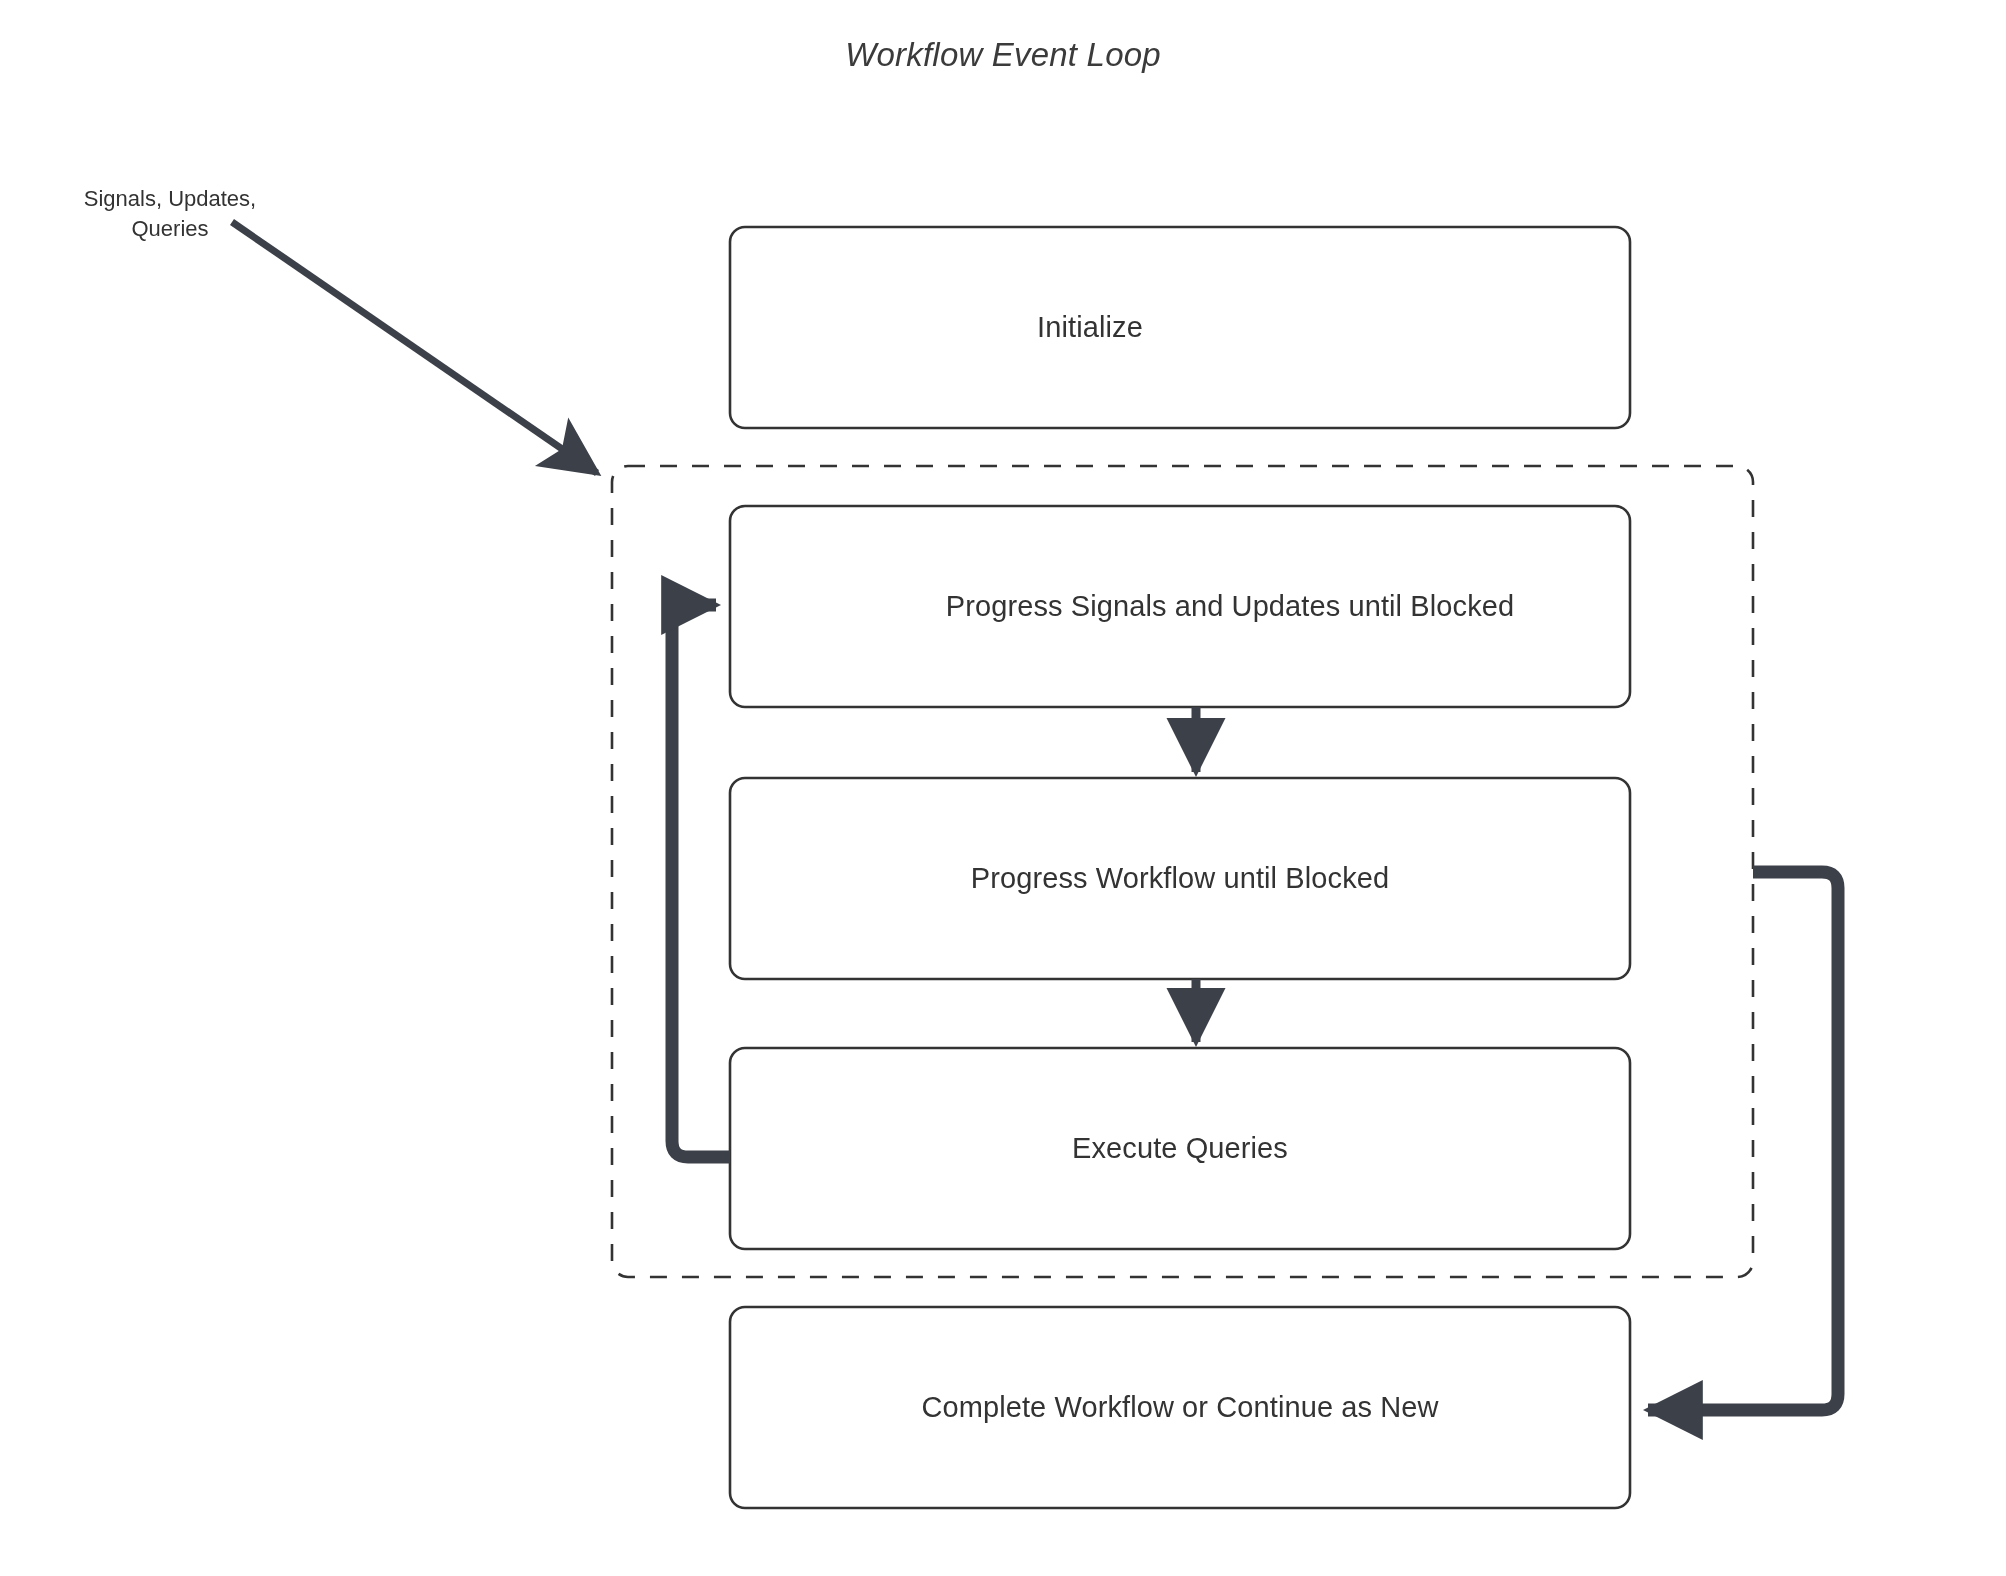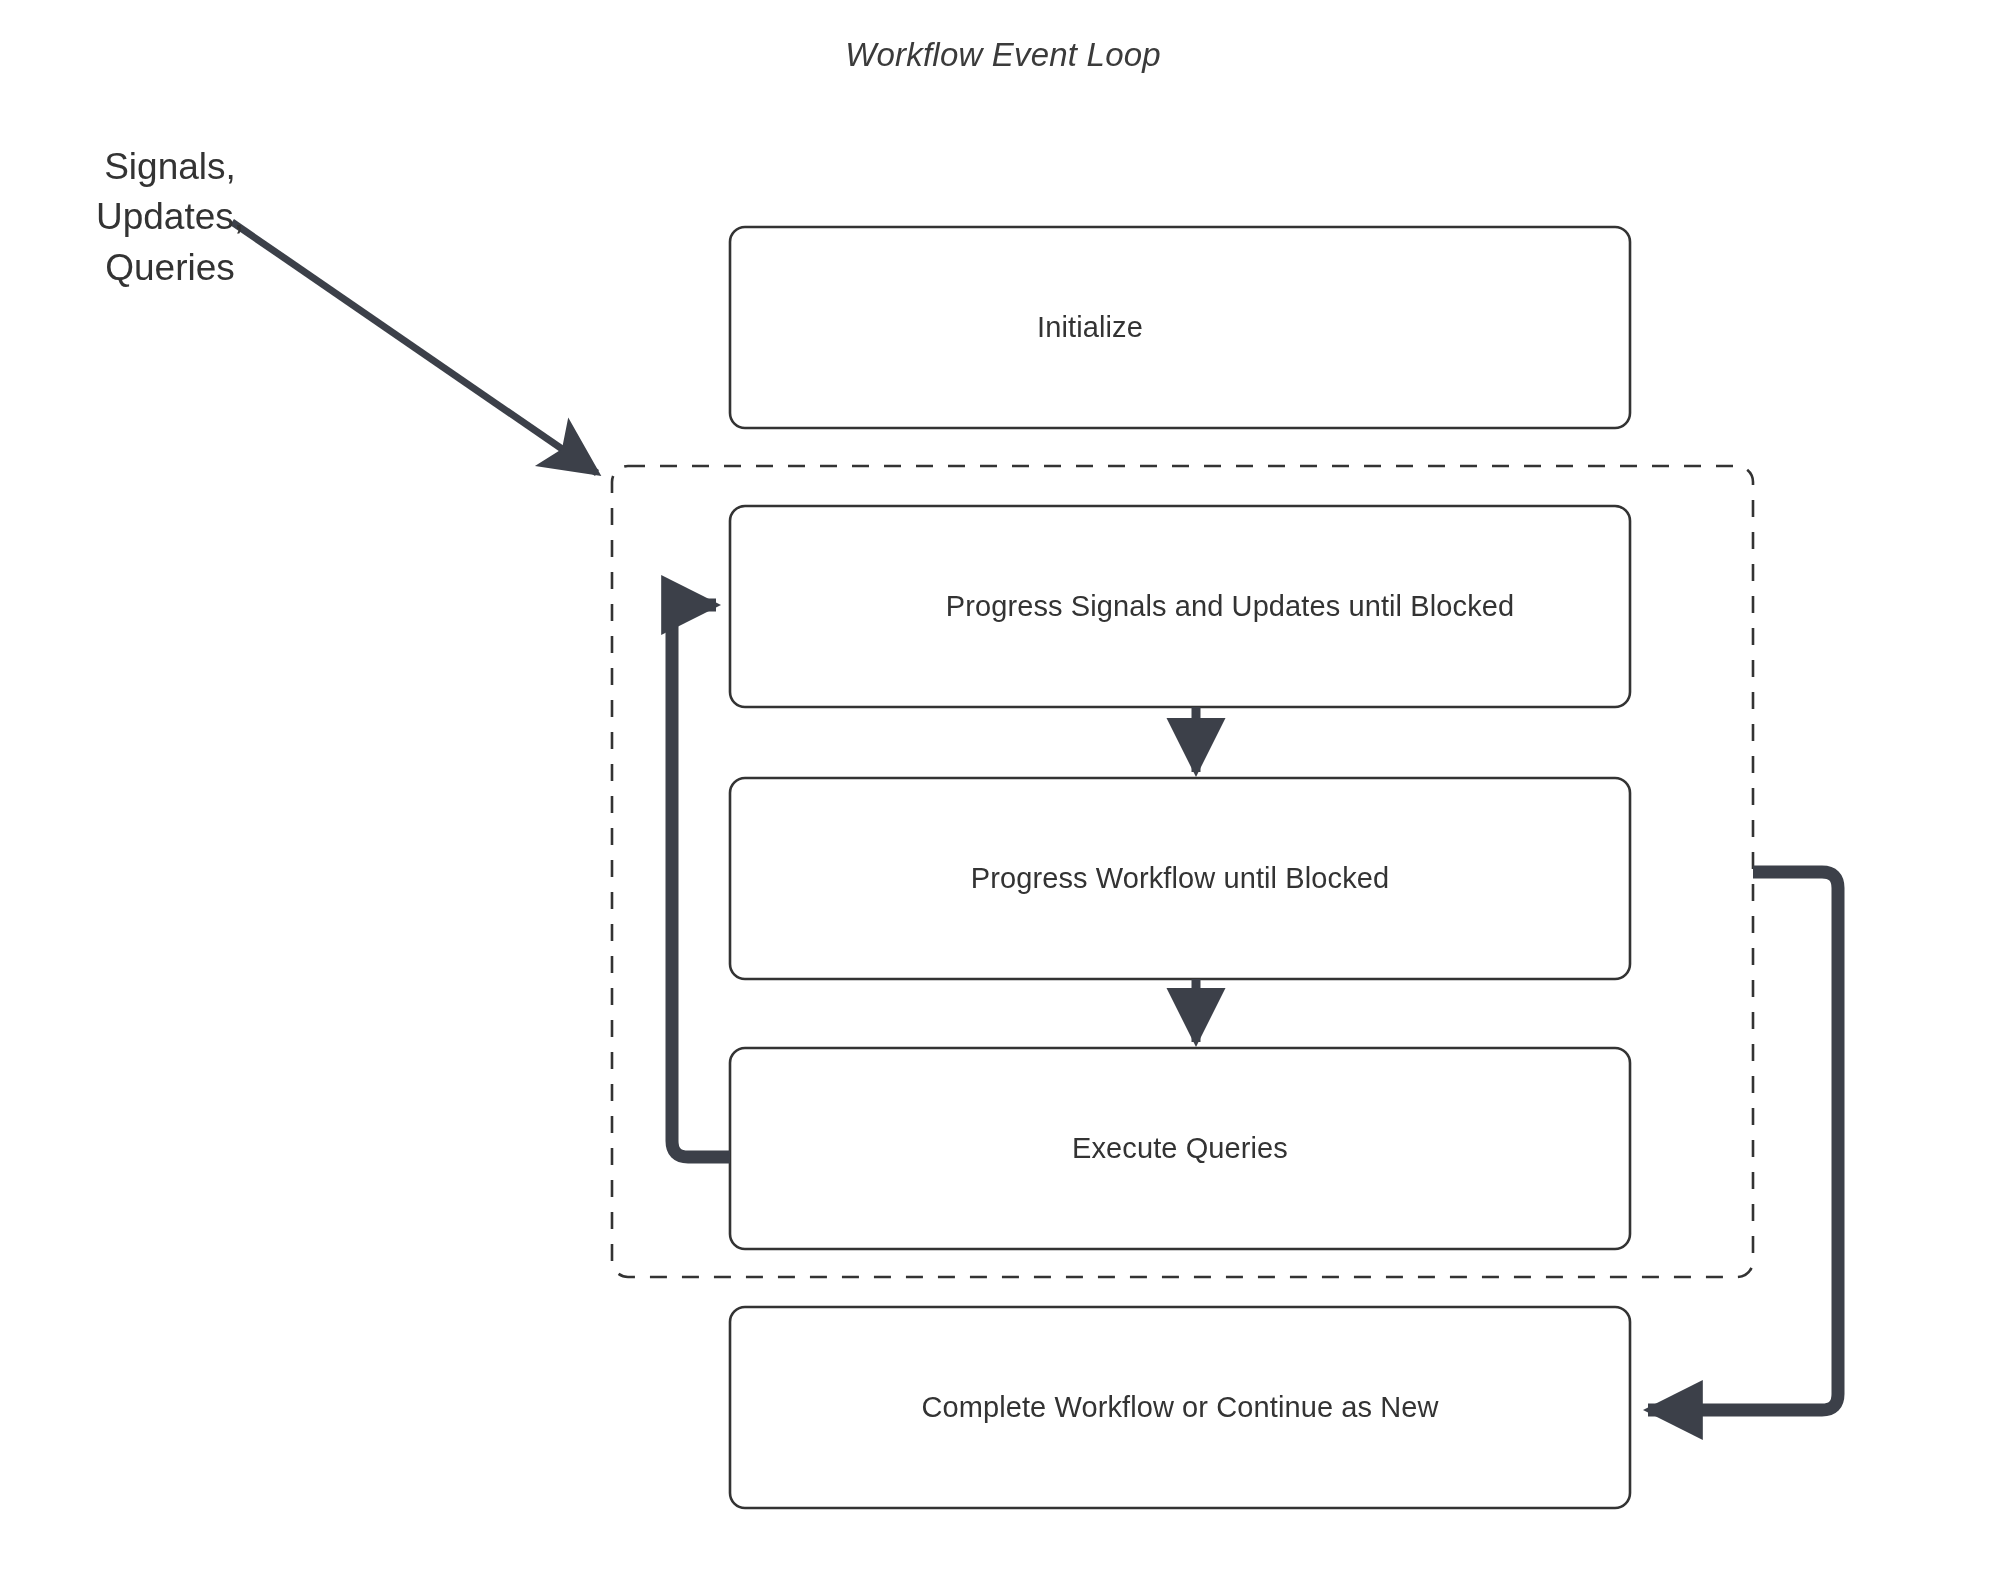--- a/index.html
+++ b/index.html
@@ -53,23 +53,24 @@
     text-align: center;
     font-style: italic;
     font-size: 33px;
     color: #3b3b3b;
     letter-spacing: 0.2px;
   }
   .edge-label {
     position: absolute;
     text-align: center;
     color: #333333;
-    font-size: 37px;
+    font-size: 22px;
     line-height: 1.36;
     white-space: pre-line;
+    margin-top: 42px;
   }
 </style>
 </head>
 <body>
 
 <div id="canvas">
 
   <svg id="diagram-svg" viewBox="0 0 2006 1576">
     <defs>
       <marker id="arrow-thin" viewBox="0 0 12 12" refX="10.5" refY="6" markerWidth="9" markerHeight="9" orient="auto-start-reverse">

